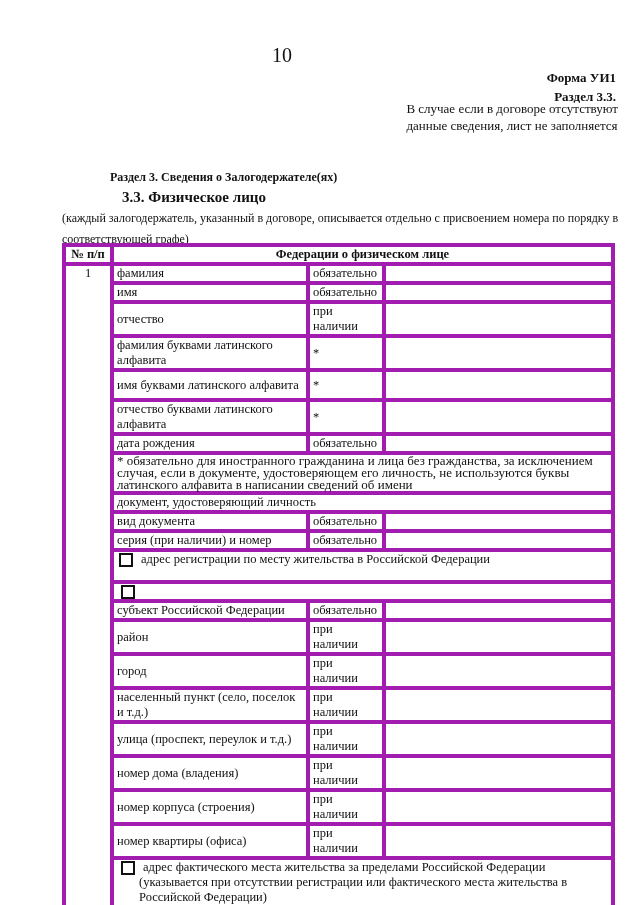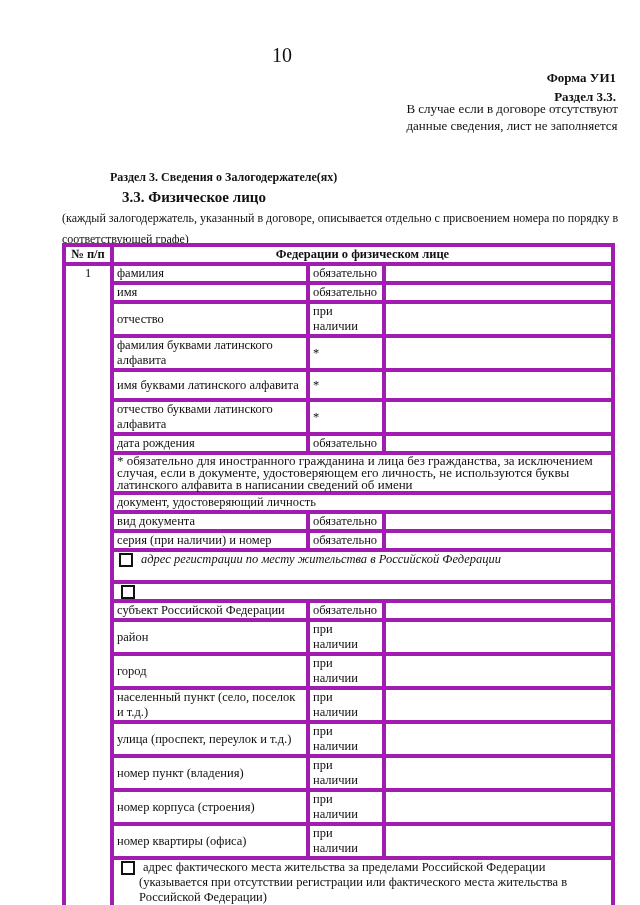--- a/index.html
+++ b/index.html
@@ -100,21 +100,21 @@
     <td>вид документа</td>
     <td>обязательно</td>
     <td></td>
   </tr>
   <tr style="height:15px">
     <td>серия (при наличии) и номер</td>
     <td>обязательно</td>
     <td></td>
   </tr>
   <tr class="cbrow" style="height:32px">
-    <td colspan="3" style="vertical-align:top;font-style:italic;">
+    <td colspan="3" style="vertical-align:top;">
       <span class="cb"></span><span class="cbtext">адрес регистрации по месту жительства в Российской Федерации</span>
     </td>
   </tr>
   <tr class="cbrow">
     <td colspan="3" style="padding-left:25px; text-indent:-20px;">
       <span class="cb" style="text-indent:0;"></span>
     </td>
   </tr>
   <tr style="height:15px">
     <td>субъект Российской Федерации</td>
@@ -135,21 +135,21 @@
     <td>населенный пункт (село, поселок и т.д.)</td>
     <td>при наличии</td>
     <td></td>
   </tr>
   <tr class="tall">
     <td>улица (проспект, переулок и т.д.)</td>
     <td>при наличии</td>
     <td></td>
   </tr>
   <tr class="tall">
-    <td>номер пункт (владения)</td>
+    <td>номер дома (владения)</td>
     <td>при наличии</td>
     <td></td>
   </tr>
   <tr class="tall">
     <td>номер корпуса (строения)</td>
     <td>при наличии</td>
     <td></td>
   </tr>
   <tr class="tall">
     <td>номер квартиры (офиса)</td>

